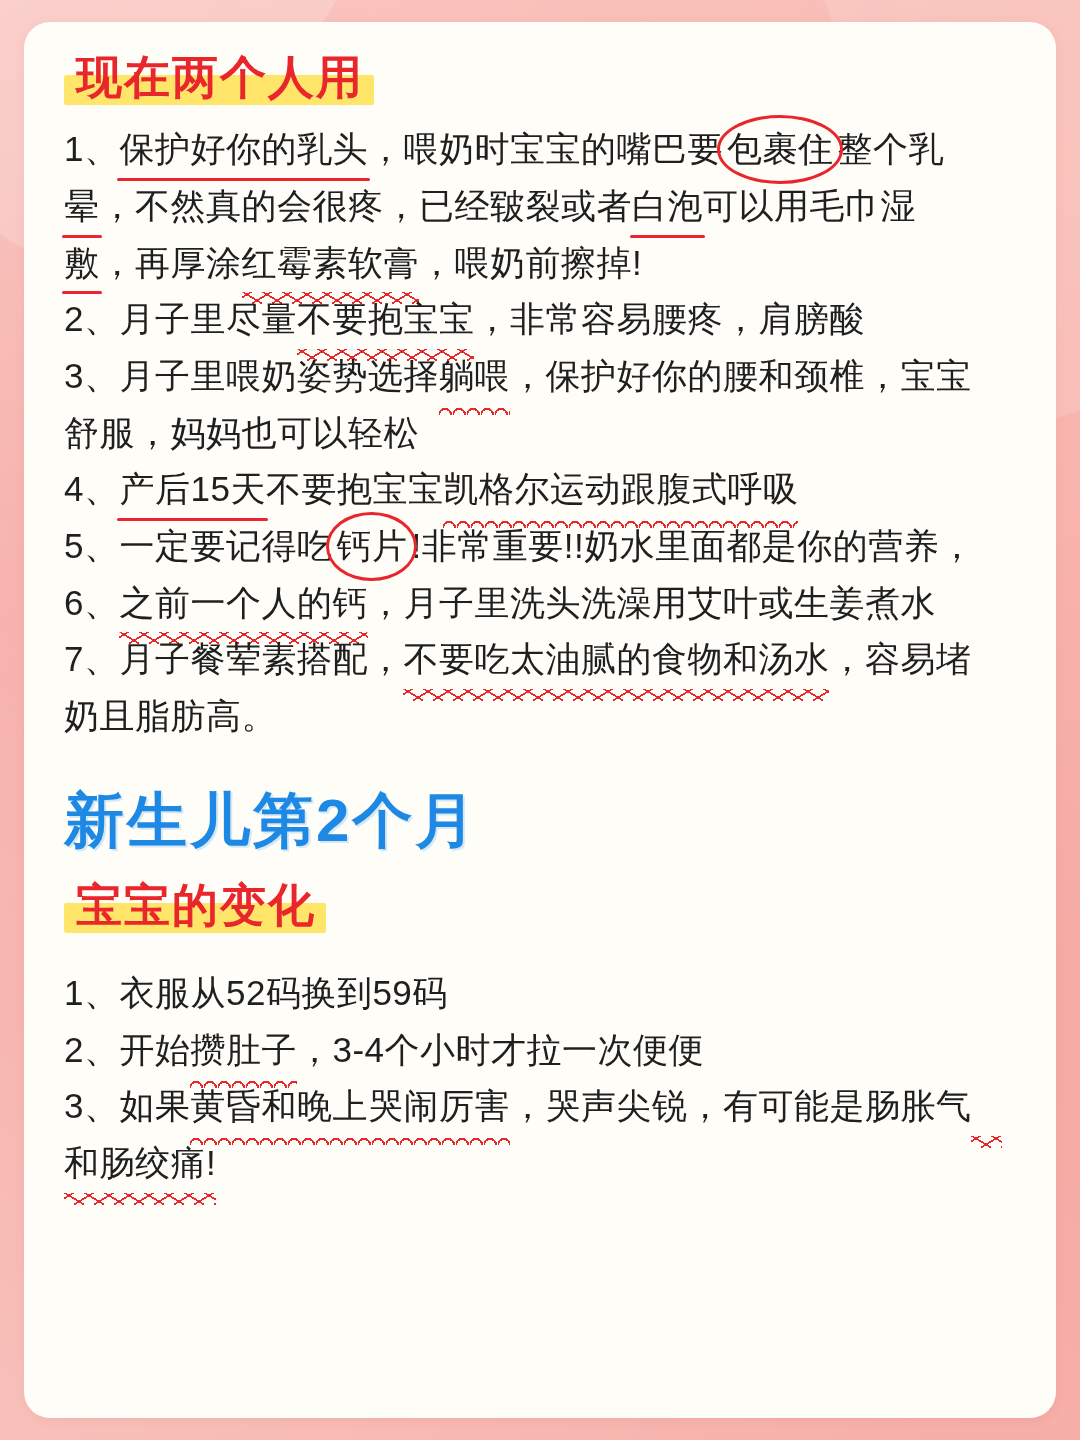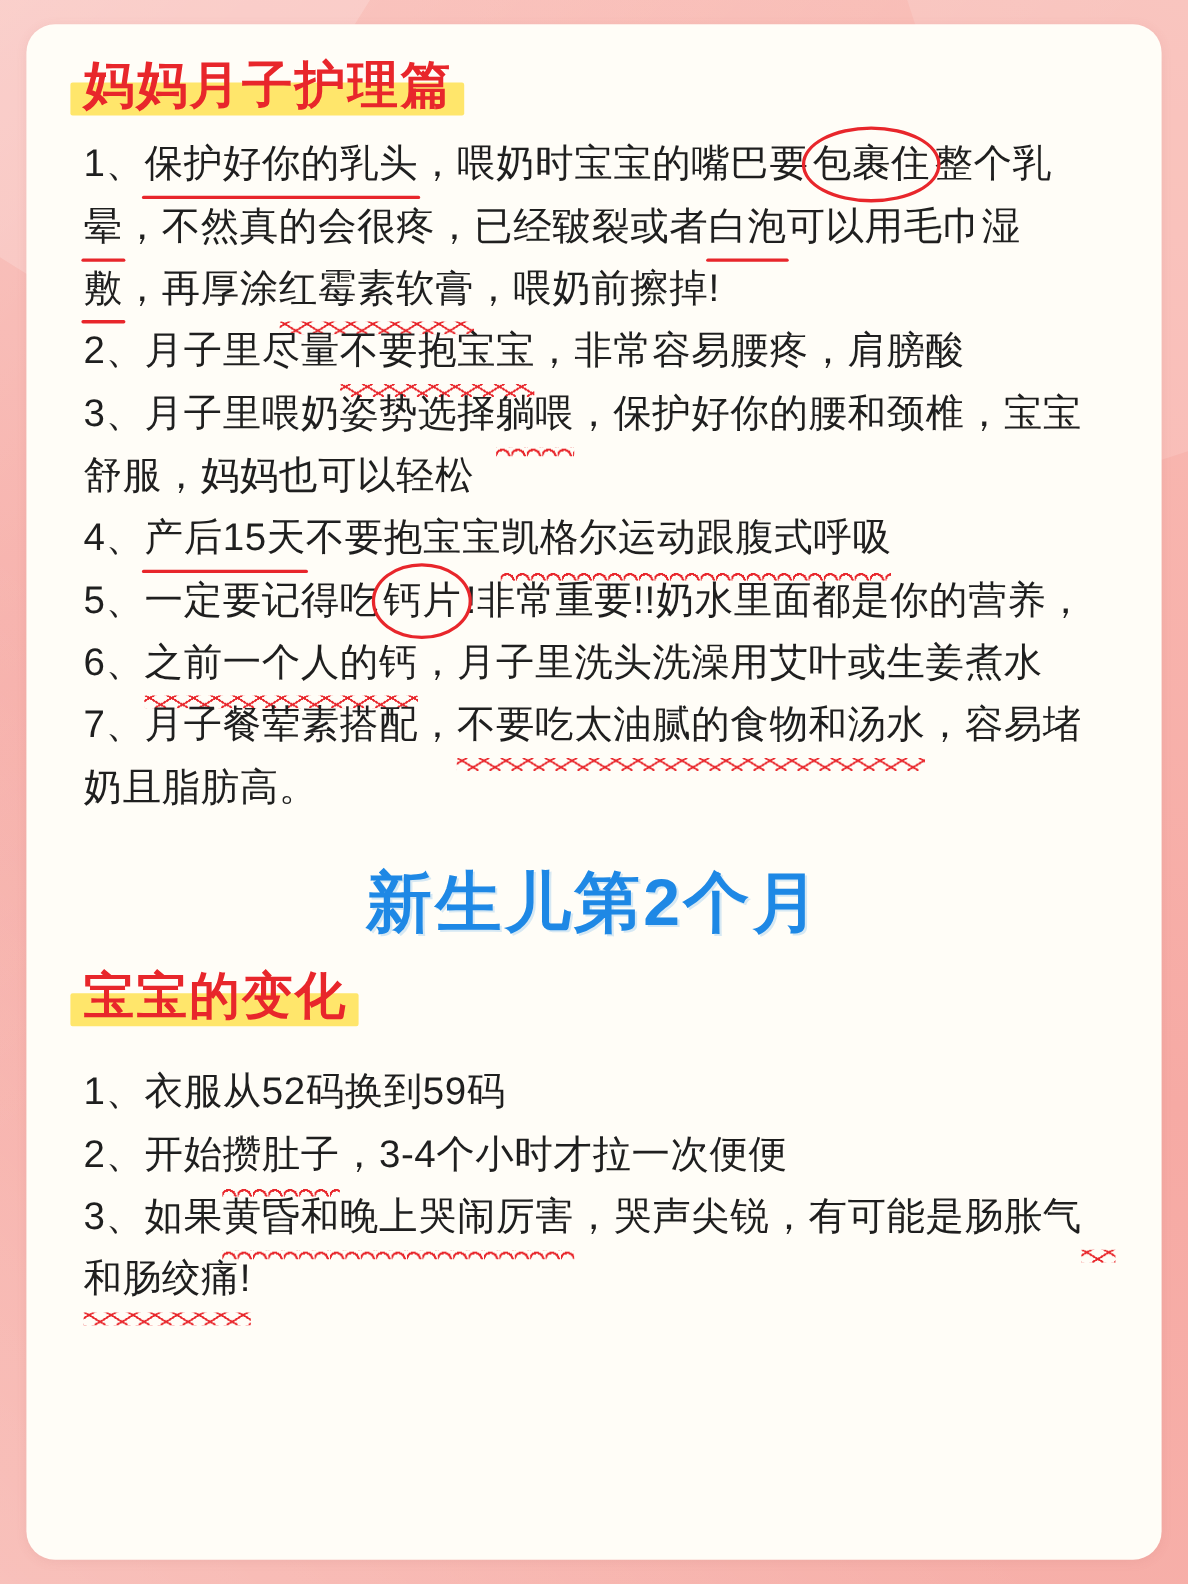--- a/index.html
+++ b/index.html
@@ -81,37 +81,36 @@
     background: #ffe66b;
     z-index: 0;
     border-radius: 2px;
   }
   .h-highlight span.txt {
     position: relative;
     z-index: 1;
   }
 
   .h-blue {
-    text-align: center;
+    text-align: left;
     font-size: 60px;
     font-weight: bold;
     color: #1e88e5;
     letter-spacing: 3px;
     margin: 36px 0 14px 0;
     text-shadow: 2px 2px 0 rgba(30,136,229,0.18);
   }
 
   
   .body-text {
     margin-top: 14px;
     font-size: 35px;
     line-height: 1.62;
     color: #1f1f1f;
     letter-spacing: 0.5px;
-    margin-left: 12px;
   }
   .line {
     position: relative;
     white-space: nowrap;
   }
 
   
   .u-red {
     position: relative;
     display: inline-block;
@@ -175,21 +174,21 @@
 </head>
 <body>
 
 <div class="bg"></div>
 
 <div class="card">
   <div class="inner">
 
     <div class="h-highlight">
       <span class="hl"></span>
-      <span class="txt">妈妈月子护理篇</span>
+      <span class="txt">现在两个人用</span>
     </div>
 
     <div class="body-text">
 
       <div class="line">
         <span>1、</span><span class="u-red">保护好你的乳头</span><span>，喂奶时宝宝的嘴巴要</span><span class="circ">包裹住</span><span>整个乳</span>
       </div>
 
       <div class="line">
         <span class="u-red">晕</span><span>，不然真的会很疼，已经皲裂或者</span><span class="u-red">白泡</span><span>可以用毛巾湿</span>

